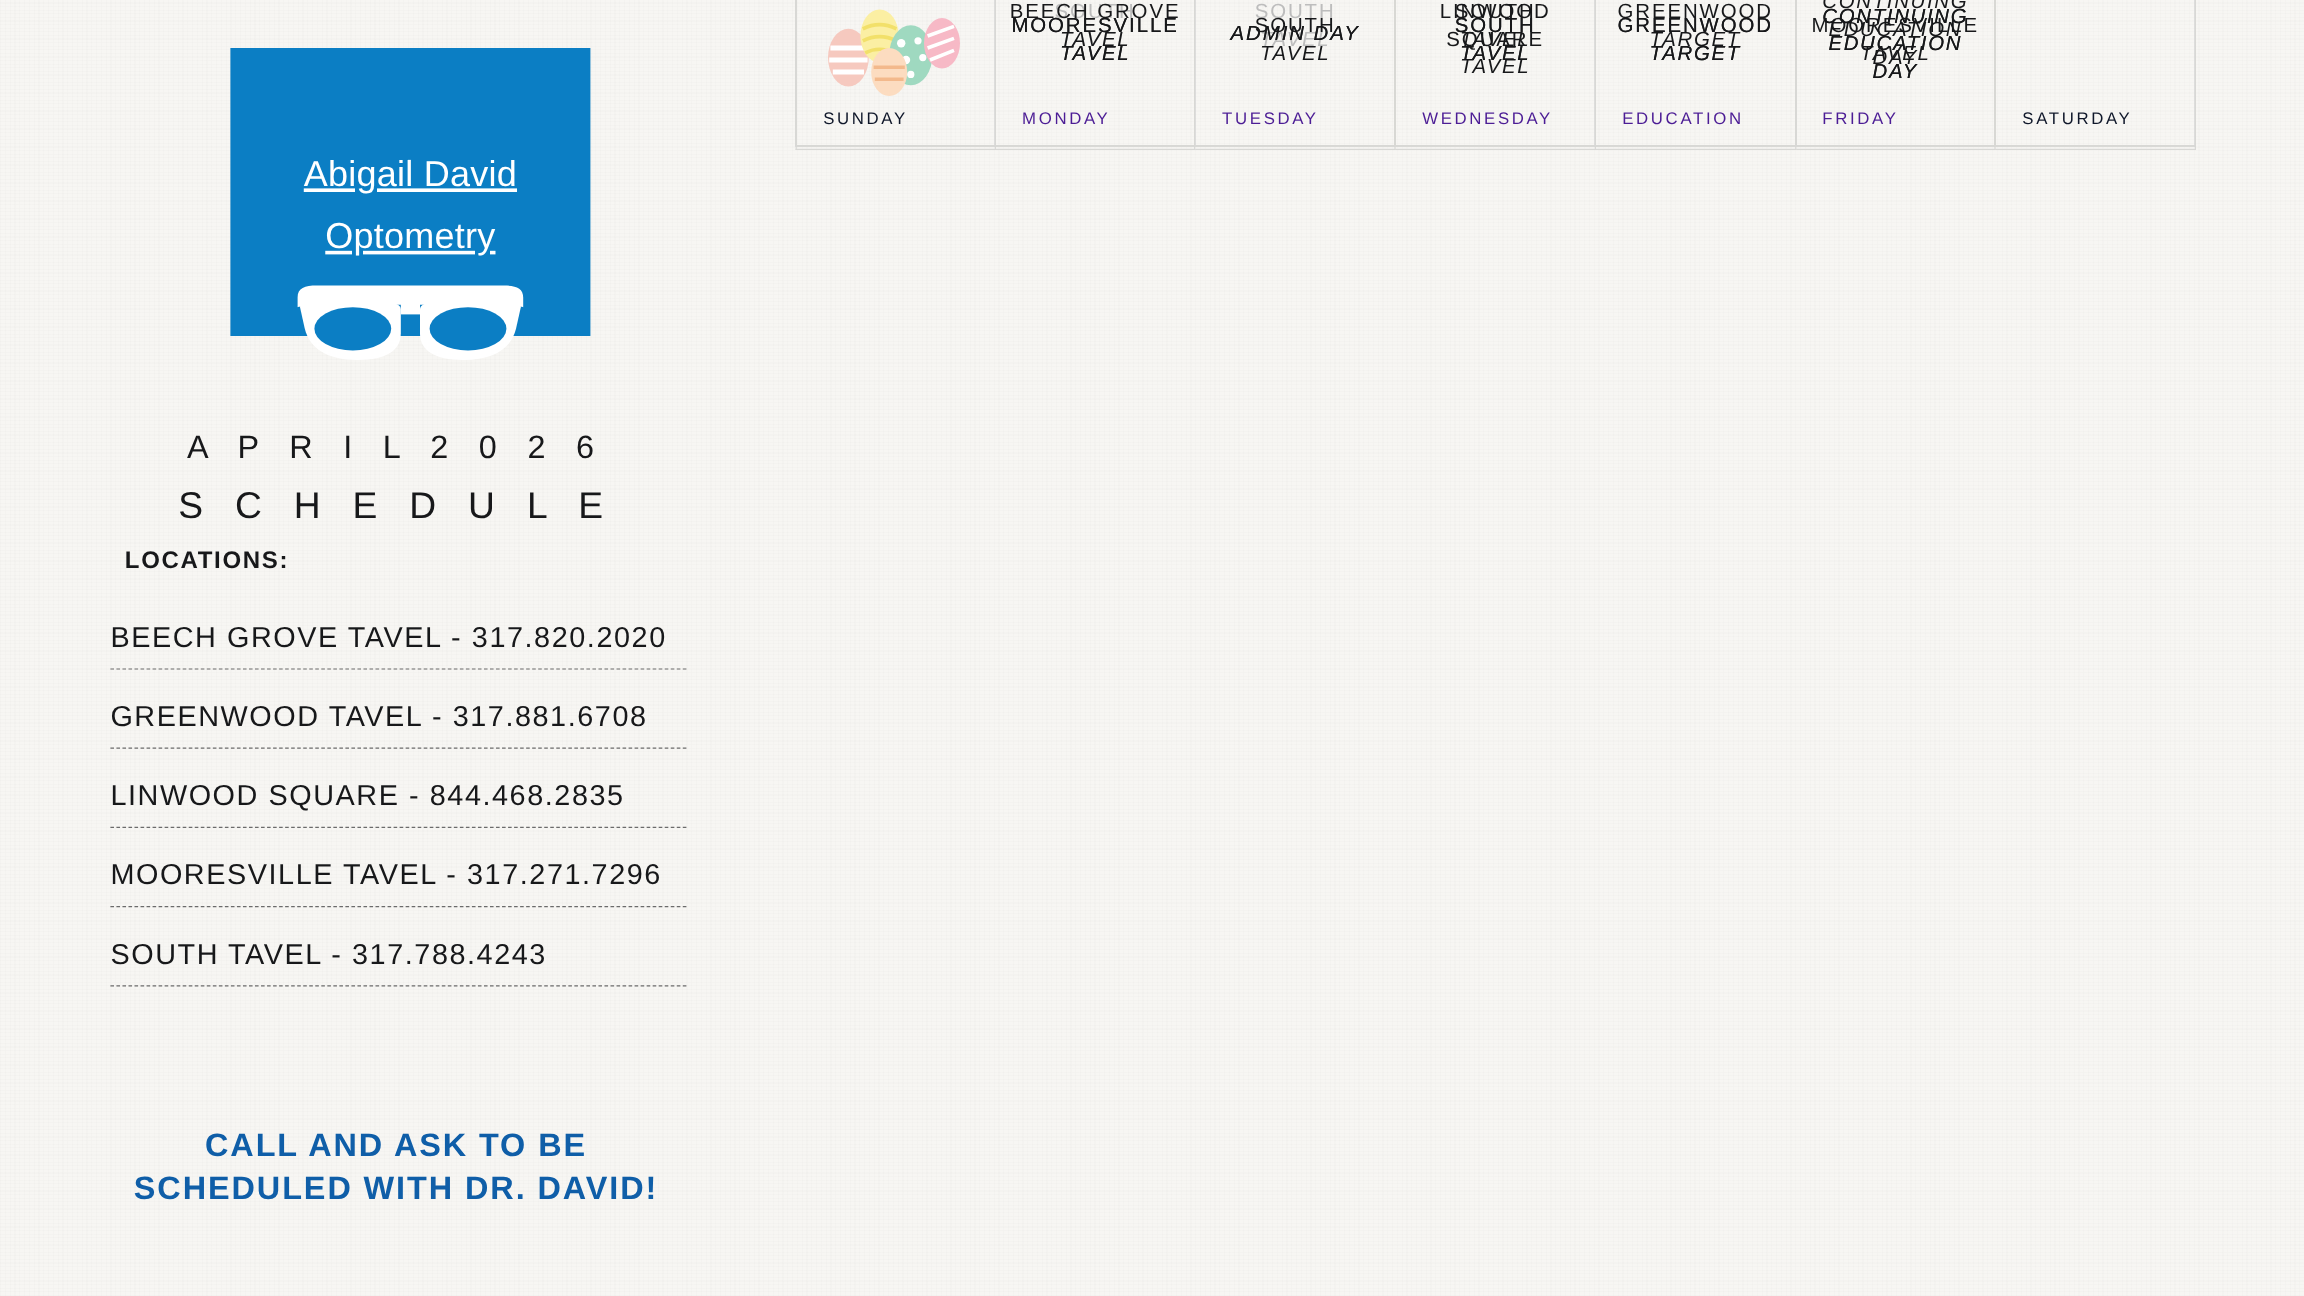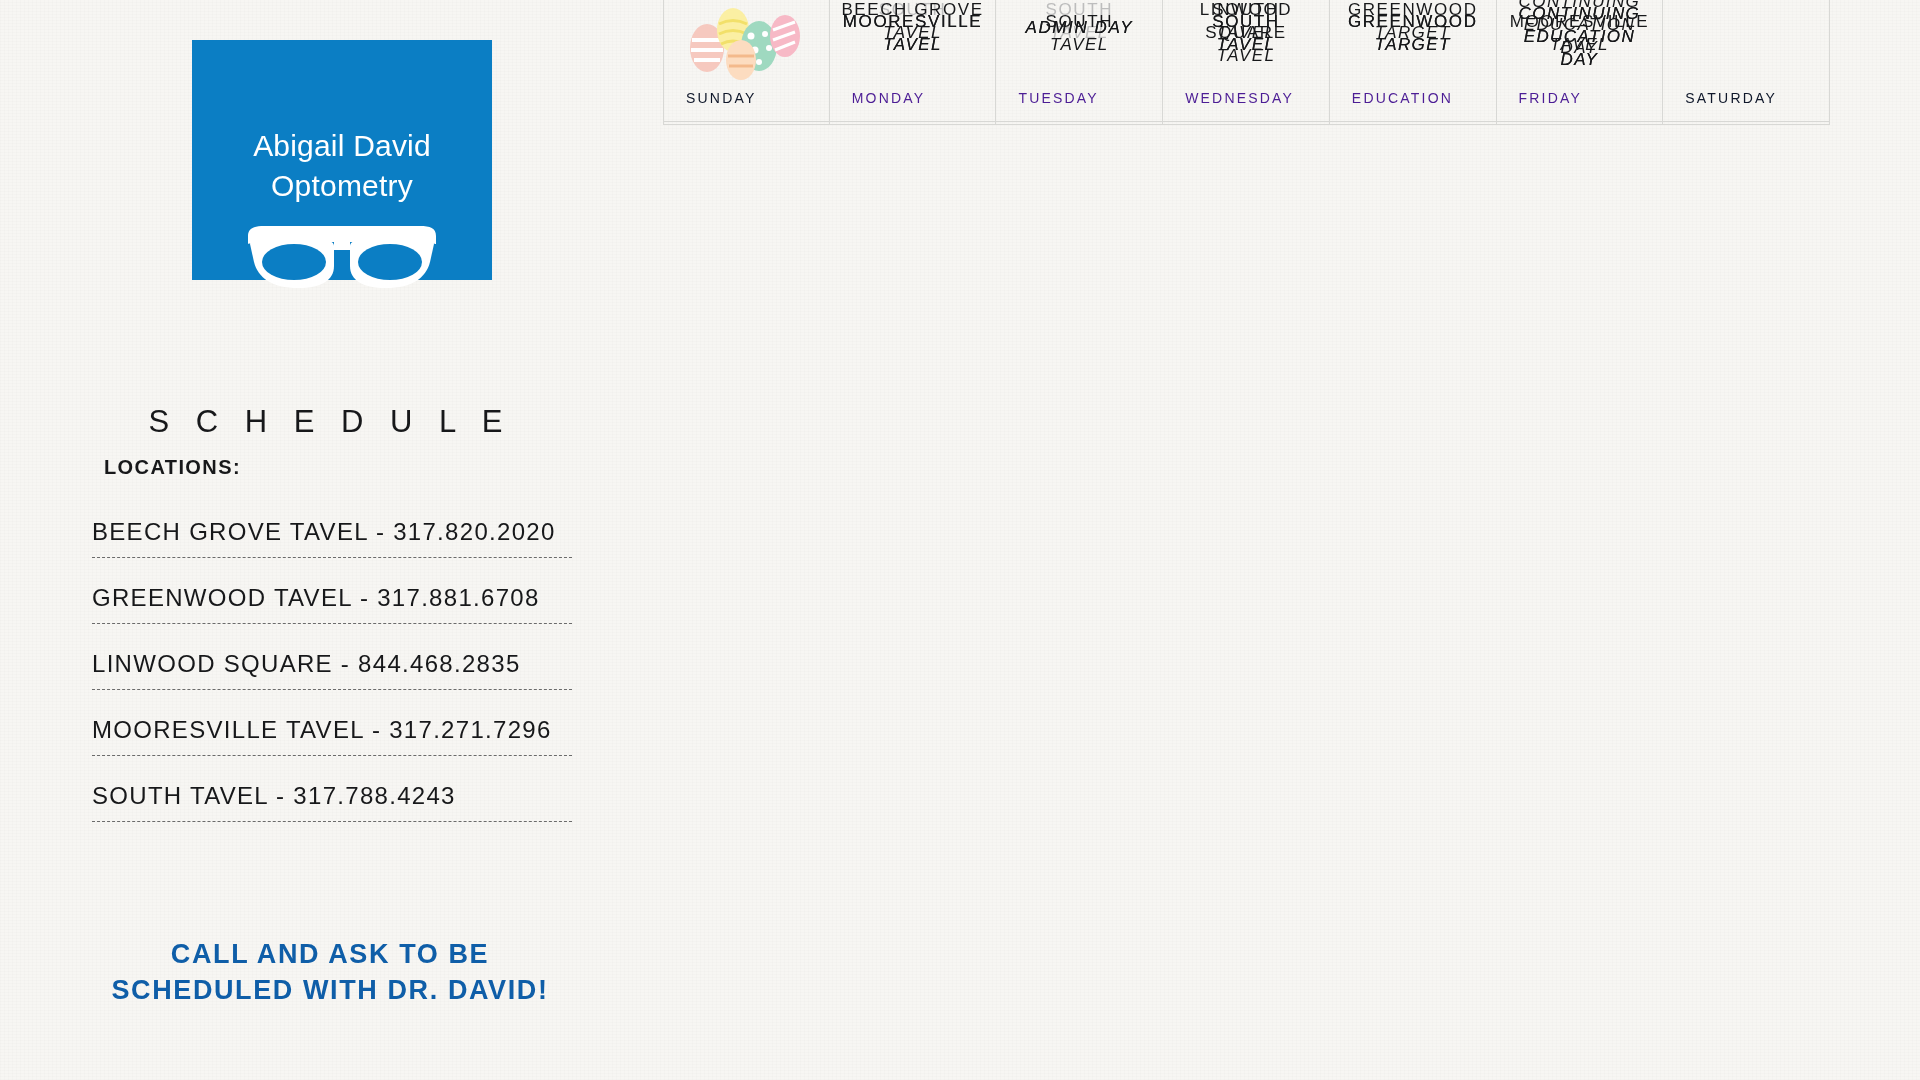--- a/index.html
+++ b/index.html
@@ -52,20 +52,21 @@
     padding-top: 0;
   }
   .logo-name {
     color: #ffffff;
     font-size: 30px;
     line-height: 40px;
     text-align: center;
     margin-top: 86px;
     letter-spacing: 0.2px;
     font-weight: 400;
+    text-decoration: underline;
   }
   .logo-glasses {
     margin-top: 16px;
   }
   .title-month {
     position: absolute;
     left: 0;
     top: 358px;
     width: 660px;
     text-align: center;
@@ -202,34 +203,35 @@
 
 <div class="paper-bg"></div>
 
 <div class="page">
 
   <div class="left-panel">
 
     <div class="logo-box">
       <div>
         <div class="logo-name">Abigail David</div>
-        <div class="logo-name" style="margin-top:0">Optometry</div>
+        <div class="logo-name" style="margin-top:12px">Optometry</div>
       </div>
       <div class="logo-glasses">
         <svg width="200" height="72" viewBox="0 0 200 72">
           <path d="M6 14 C6 6 12 4 22 4 L178 4 C188 4 194 6 194 14 L194 22 C194 22 186 20 176 20 L24 20 C14 20 6 22 6 22 Z" fill="#ffffff"></path>
           <path d="M8 22 C8 18 18 16 50 16 C82 16 92 18 92 24 L92 44 C92 58 80 66 56 66 C30 66 16 56 12 40 Z" fill="#ffffff"></path>
           <path d="M192 22 C192 18 182 16 150 16 C118 16 108 18 108 24 L108 44 C108 58 120 66 144 66 C170 66 184 56 188 40 Z" fill="#ffffff"></path>
           <ellipse cx="52" cy="40" rx="32" ry="18" fill="#0b7ec4"></ellipse>
           <ellipse cx="148" cy="40" rx="32" ry="18" fill="#0b7ec4"></ellipse>
           <rect x="92" y="18" width="16" height="10" fill="#ffffff"></rect>
         </svg>
       </div>
     </div>
 
+    <div class="title-month">A P R I L   2 0 2 6</div>
     <div class="title-schedule">S C H E D U L E</div>
 
     <div class="locations-label">LOCATIONS:</div>
 
     <div class="loc-list">
       <div class="loc-item">
         <span class="loc-text">BEECH GROVE TAVEL - 317.820.2020</span>
         <span class="loc-rule"></span>
       </div>
       <div class="loc-item">

